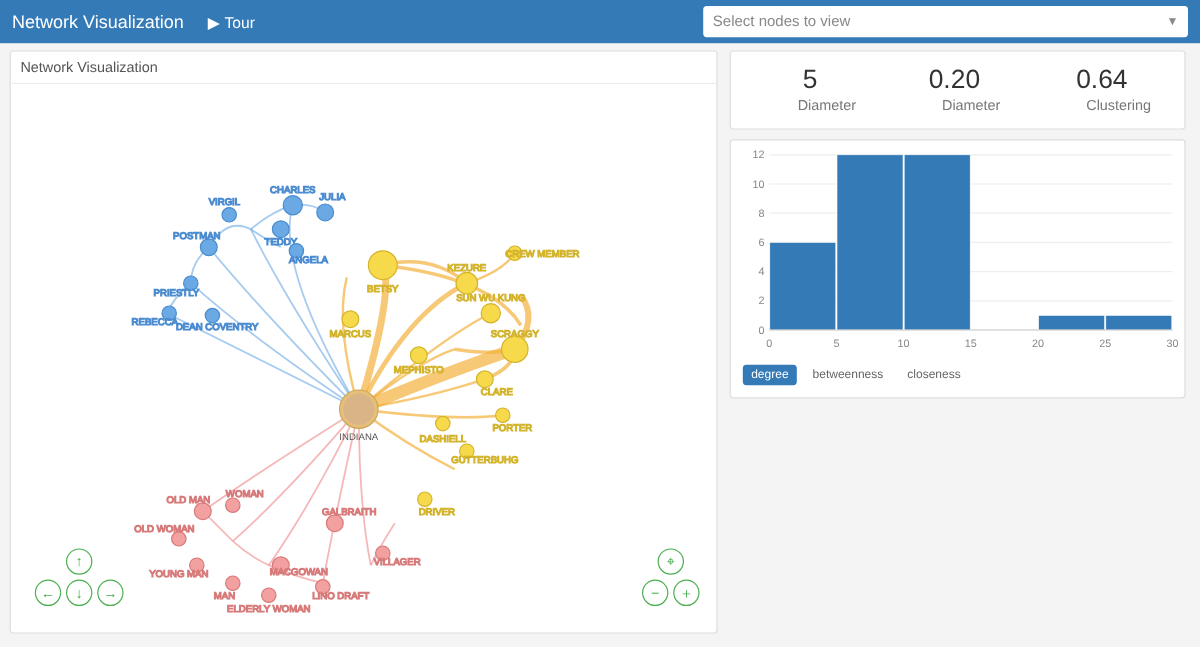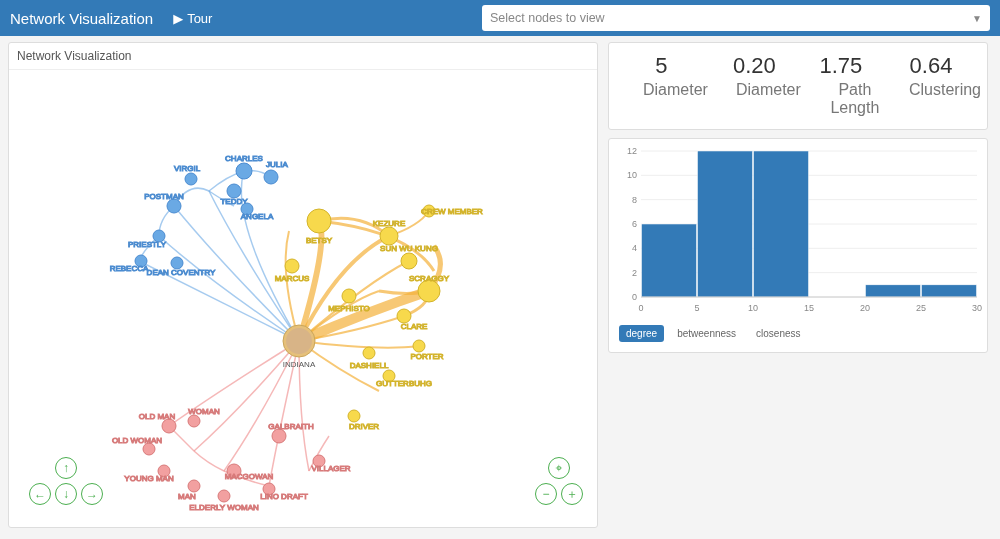--- a/index.html
+++ b/index.html
@@ -2,39 +2,39 @@
 <html><head>
 <meta charset="utf-8">
 <style>
   * { box-sizing: border-box; margin: 0; padding: 0; }
   html, body { width: 1000px; height: 539px; font-family: "Helvetica Neue", Helvetica, Arial, sans-serif; background:#f4f4f4; color:#333; overflow:hidden; }
   .topbar { height:36px; background:#337ab7; color:#fff; display:flex; align-items:center; padding:0 10px; }
   .topbar .title { font-size:15px; font-weight:500; margin-right:20px; }
   .topbar .tour { font-size:13px; display:flex; align-items:center; cursor:pointer; }
   .topbar .tour .tri { margin-right:4px; }
   .topbar .spacer { flex:1; }
-  .selectwrap { width:508px; height:26px; background:#fff; color:#555; border-radius:3px; display:flex; align-items:center; padding:0 8px; font-size:12.5px; cursor:pointer; }
+  .selectwrap { width:404px; height:26px; background:#fff; color:#555; border-radius:3px; display:flex; align-items:center; padding:0 8px; font-size:12.5px; cursor:pointer; }
   .selectwrap .label { flex:1; color:#888; }
   .selectwrap .caret { color:#888; font-size:10px; }
 
   .content { display:flex; gap:10px; padding:6px 8px; }
   .left { width:590px; }
   .right { width:380px; display:flex; flex-direction:column; gap:8px; }
 
   .panel { background:#fff; border:1px solid #ddd; border-radius:3px; }
   .panel .panel-title { font-size:12px; color:#555; padding:6px 8px; border-bottom:1px solid #eee; }
 
   .graphpanel { height:486px; position:relative; }
   .graphpanel .canvas { position:absolute; top:28px; left:0; right:0; bottom:18px; }
   .graphpanel .hint { position:absolute; left:4px; right:4px; bottom:2px; font-size:10px; color:#888; padding:2px 4px; }
 
   .statsrow { display:flex; justify-content:space-around; padding:10px 6px 12px; }
   .stat { text-align:center; }
   .stat .val { font-size:22px; color:#333; }
-  .stat .lbl { font-size:16px; color:#777; margin-top:2px;margin-left:28px; }
+  .stat .lbl { font-size:12px; color:#777; margin-top:2px;margin-left:28px; }
 
   .chartpanel .chart-title { font-size:12px; color:#555; padding:6px 8px; border-bottom:1px solid #eee; }
   .chartbody { padding:6px 6px 10px; }
 
   .btns { display:flex; gap:6px; font-size:10px; margin-top:6px; margin-left:4px; }
   .btns .b { padding:3px 7px; border-radius:3px; color:#666; cursor:pointer; }
   .btns .b.active { background:#337ab7; color:#fff; }
 
   
   .node-label { font-size:8px; fill:#555; text-anchor:middle; }
@@ -288,24 +288,20 @@
   <div class="right">
     <div class="panel">
       <div class="statsrow">
         <div class="stat">
           <div class="val">5</div>
           <div class="lbl">Diameter</div>
         </div>
         <div class="stat">
           <div class="val">0.20</div>
           <div class="lbl">Diameter</div>
-        </div>
-        <div class="stat">
-          <div class="val">1.75</div>
-          <div class="lbl">Path Length</div>
         </div>
         <div class="stat">
           <div class="val">0.64</div>
           <div class="lbl">Clustering</div>
         </div>
       </div>
     </div>
 
     <div class="panel chartpanel">
       <div class="chartbody">

